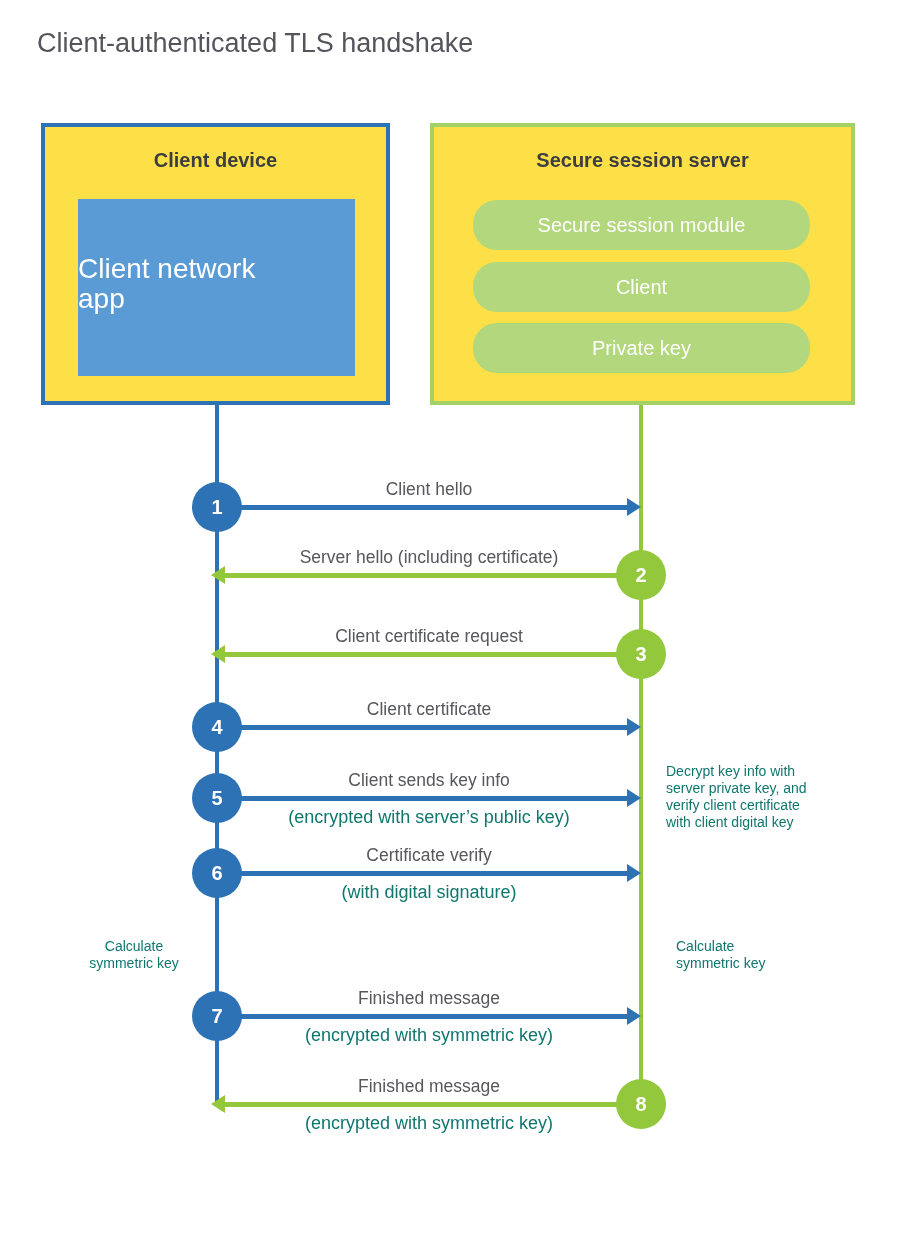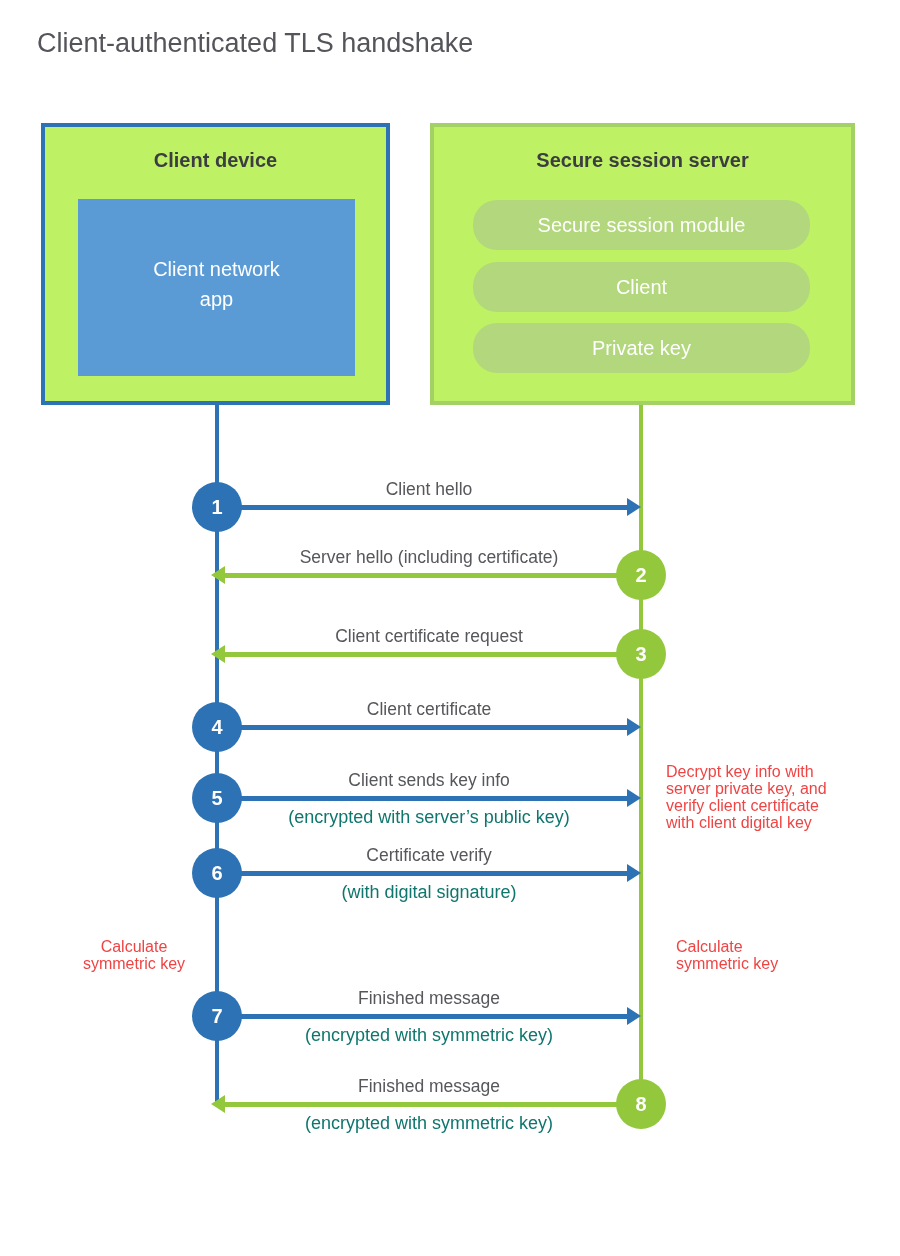--- a/index.html
+++ b/index.html
@@ -1,46 +1,46 @@
 <!DOCTYPE html>
 <html><head>
 <meta charset="utf-8">
 <style>
   html,body { margin:0; padding:0; background:#ffffff; font-family:"Liberation Sans", sans-serif; }
   .canvas { position:relative; width:900px; height:1256px; background:#ffffff; overflow:hidden; }
 
   .diagram-title { position:absolute; left:37px; top:28px; font-size:27px; font-weight:300; color:#54555a; }
 
-  .entity-box { position:absolute; top:123px; height:282px; background:#bef264; box-sizing:border-box; }
+  .entity-box { position:absolute; top:123px; height:282px; background:#fde047; box-sizing:border-box; }
   .client-box { left:41px; width:349px; border:4px solid #2c72b4; }
   .server-box { left:430px; width:425px; border:4px solid #a3d165; }
   .entity-title { position:absolute; top:22px; left:0; right:0; text-align:center; font-weight:bold; font-size:20px; color:#3c3d41; }
 
   .app-box { position:absolute; left:33px; top:72px; width:277px; height:177px; background:#5b9bd5; color:#ffffff;
-             display:flex; flex-direction:column; align-items:center; justify-content:center; font-size:20px; line-height:30px; padding-bottom:8px; box-sizing:border-box; }
+             display:flex; flex-direction:column; align-items:flex-start; justify-content:center; font-size:28px; line-height:30px; padding-bottom:8px; box-sizing:border-box; }
 
   .module-bar { position:absolute; left:39px; width:337px; height:50px; background:#b2d77d; color:#ffffff;
                 display:flex; align-items:center; justify-content:center; font-size:20px;border-radius:24px; }
   .bar-1 { top:73px; } .bar-2 { top:135px; } .bar-3 { top:196px; }
 
   .vline { position:absolute; width:4px; }
   .hline { position:absolute; height:5px; }
   .bg-blue { background:#2c72b4; }
   .bg-green { background:#93c83d; }
 
   .head-r { position:absolute; width:0; height:0; border-top:9px solid transparent; border-bottom:9px solid transparent; border-left:14px solid #2c72b4; }
   .head-l { position:absolute; width:0; height:0; border-top:9px solid transparent; border-bottom:9px solid transparent; border-right:14px solid #93c83d; }
 
   .circle { position:absolute; width:50px; height:50px; border-radius:50%; color:#ffffff; font-weight:bold; font-size:20px;
             display:flex; align-items:center; justify-content:center; }
 
   .msg-label { position:absolute; left:217px; width:424px; text-align:center; font-size:17.5px; color:#56575b; }
   .msg-sub   { position:absolute; left:217px; width:424px; text-align:center; font-size:18px; color:#0f766e; }
 
-  .note { position:absolute; font-size:16px; line-height:17px; color:#ef4444; }
+  .note { position:absolute; font-size:14px; line-height:17px; color:#0f766e; }
   .note-center { text-align:center; }
 </style>
 </head>
 <body>
 
 <div class="canvas">
 
   <div class="diagram-title">Client-authenticated TLS handshake</div>
 
   <div class="entity-box client-box">

